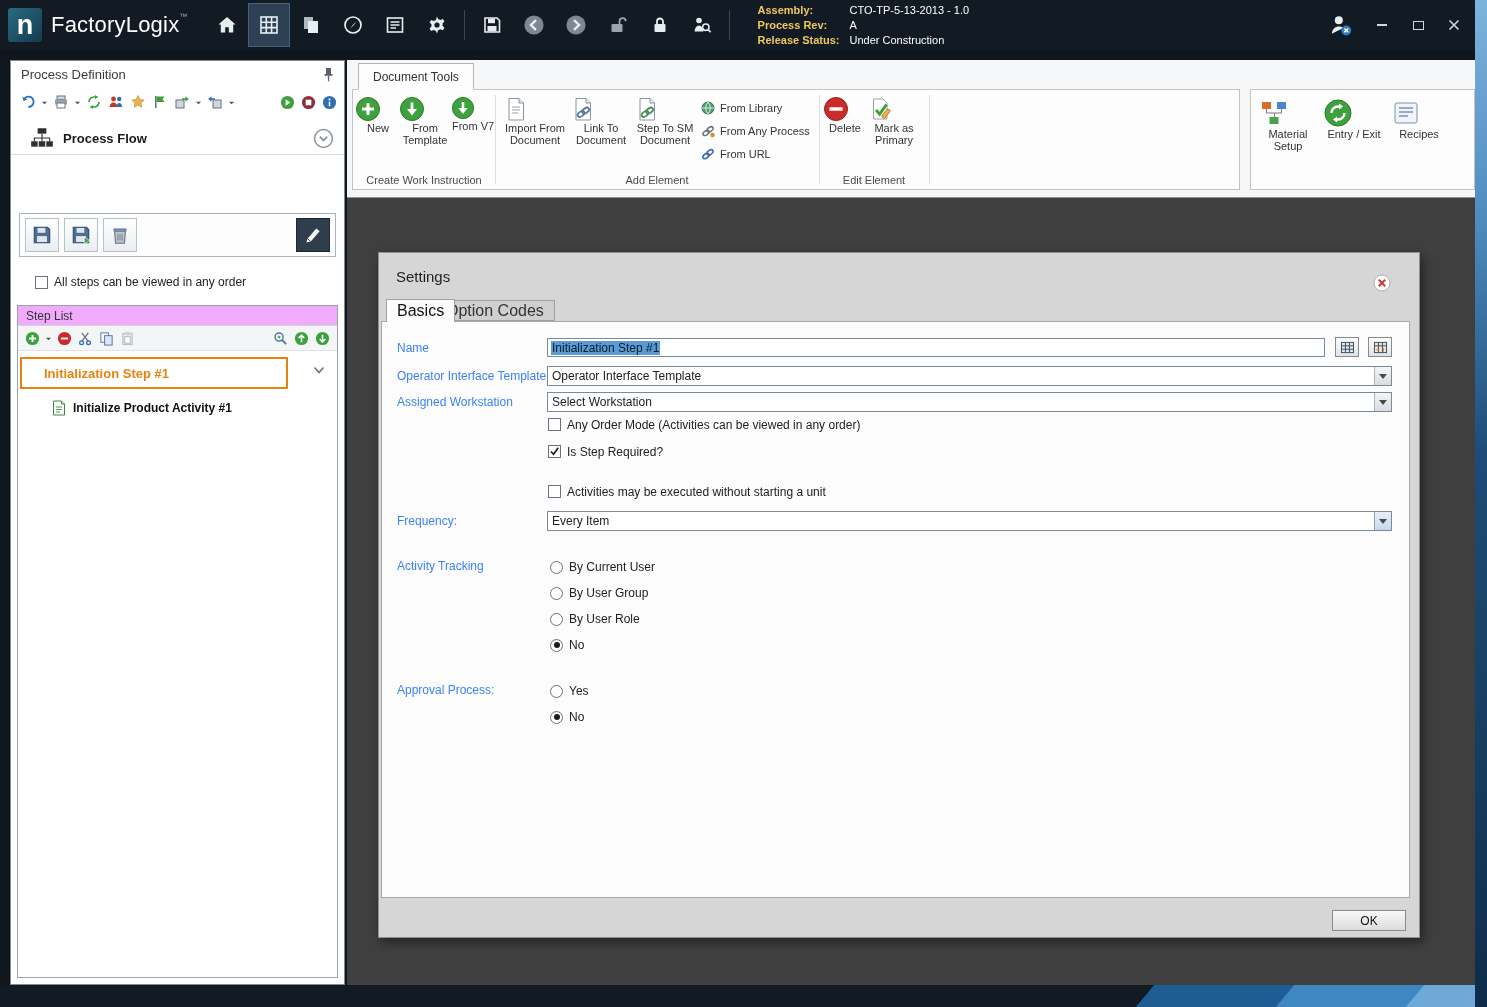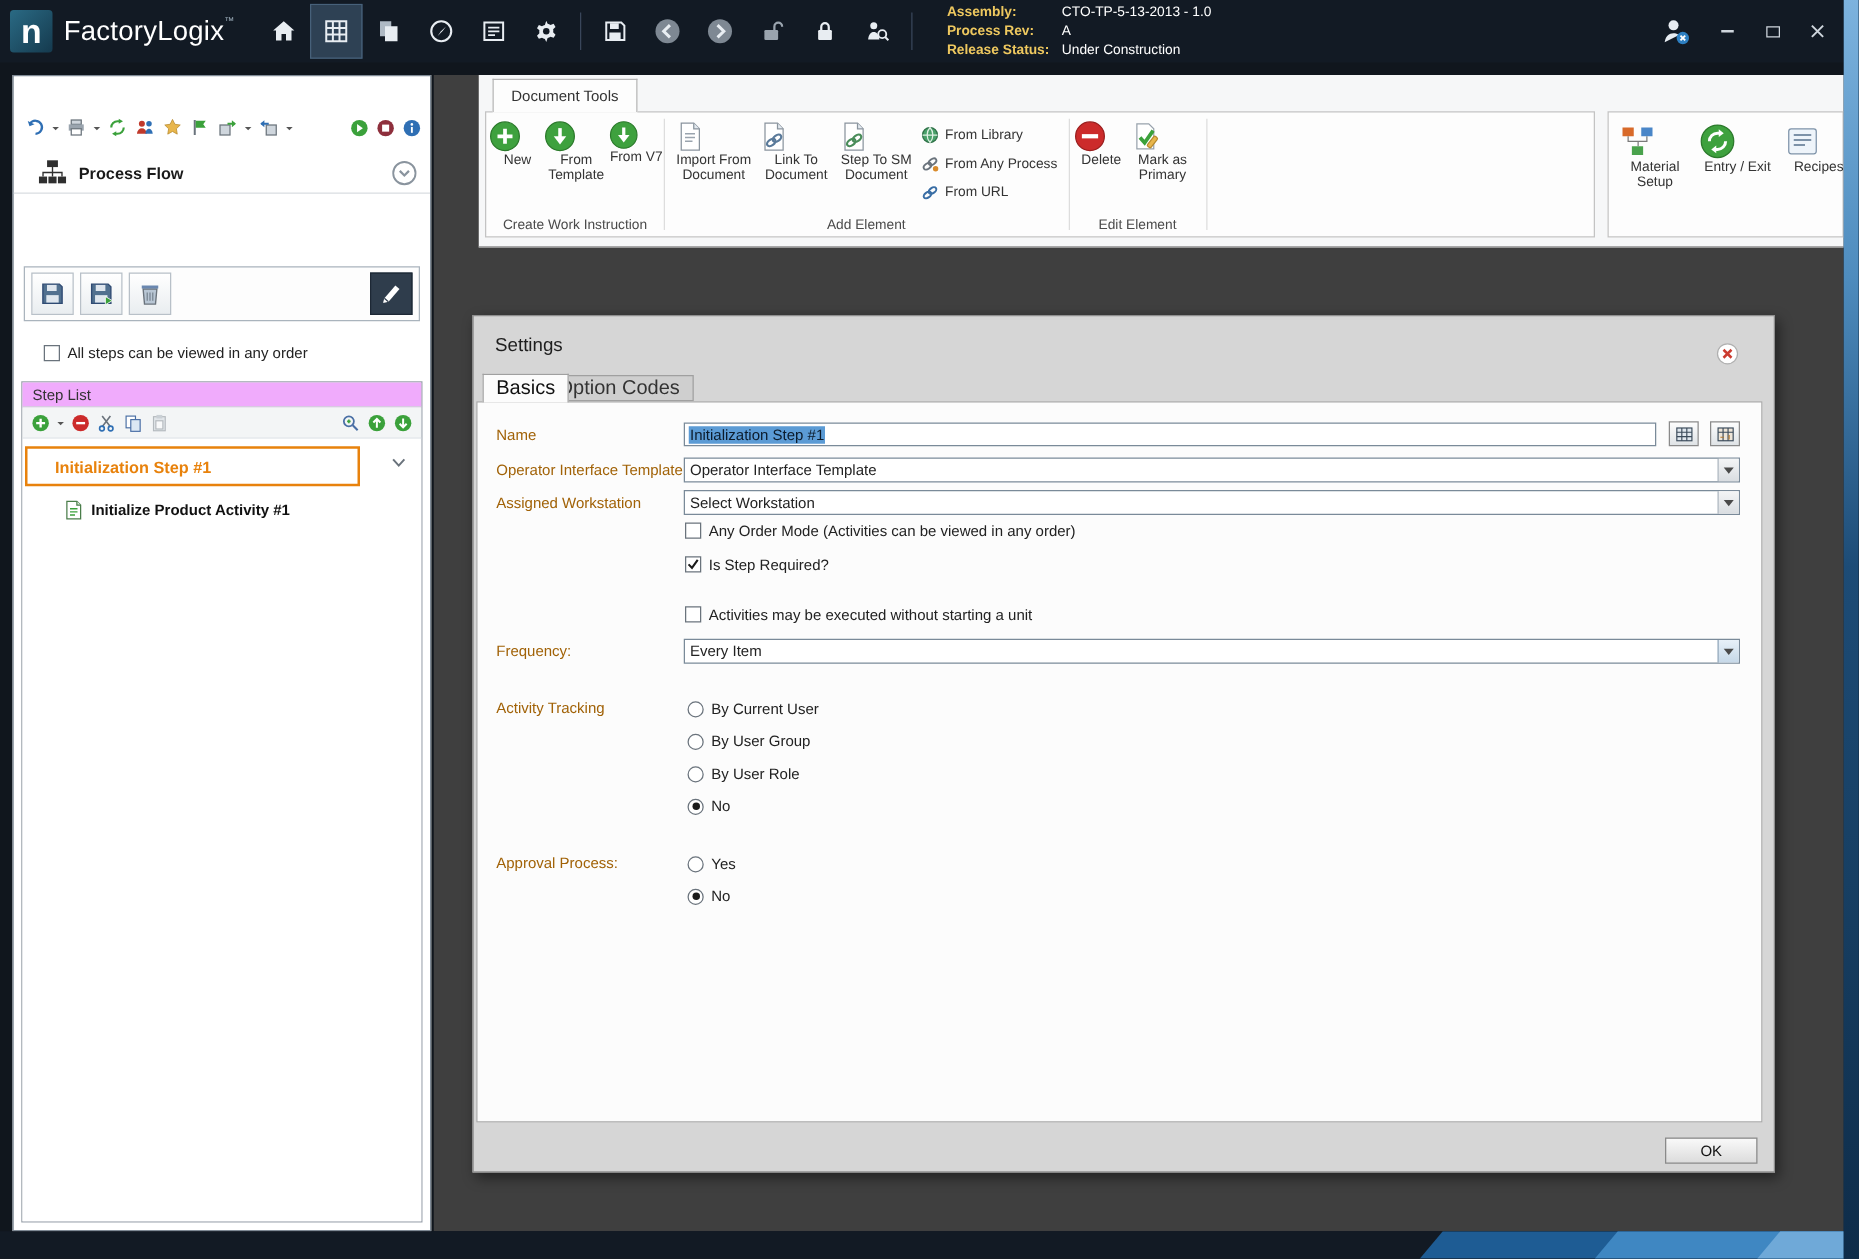--- a/index.html
+++ b/index.html
@@ -80,21 +80,21 @@
     position:absolute; left:2px; top:0; width:268px; height:32px;
     border:2px solid #e8820c; background:#fff;
     display:flex; align-items:center; padding-left:22px;
     color:#e8820c; font-weight:bold; font-size:13px;
   }
   .step-chevron { position:absolute; right:12px; top:9px; background:none; border:none; cursor:pointer; }
   .activity-row { display:flex; align-items:center; gap:7px; margin:9px 0 0 34px; font-size:12px; font-weight:bold; color:#111; cursor:pointer; }
 
   
   .main { position:absolute; left:347px; top:60px; right:12px; bottom:22px; background:#3f3f3f; }
-  .ribbon-area { position:absolute; top:0; left:0; right:0; height:138px; background:#f6f7f8; border-bottom:1px solid #8f8f8f;margin-left:36px; }
+  .ribbon-area { position:absolute; top:0; left:0; right:0; height:138px; background:#f6f7f8; border-bottom:1px solid #8f8f8f; }
   .doc-tab {
     position:absolute; left:11px; top:3px; height:27px; padding:0 14px;
     background:#fdfdfd; border:1px solid #b5b5b5; border-bottom:1px solid #fdfdfd;
     font-size:12px; color:#333; display:flex; align-items:center; z-index:2; cursor:pointer;
   }
   .ribbon-box { position:absolute; top:29px; height:101px; background:#fdfdfd; border:1px solid #c3c3c3; }
   .rb-left { left:5px; width:888px; }
   .rb-right { left:903px; right:0; }
   .gsep { position:absolute; top:5px; bottom:5px; width:1px; background:#ddd; }
   .glabel { position:absolute; bottom:3px; font-size:11px; color:#4a4a4a; text-align:center; }
@@ -106,21 +106,21 @@
   .dialog {
     position:absolute; left:31px; top:192px; width:1042px; height:686px;
     background:#d6d6d6; border:1px solid #8f8f8f; box-shadow:3px 4px 10px rgba(0,0,0,.45);
   }
   .dlg-title { position:absolute; left:17px; top:15px; font-size:15px; color:#1e1e1e; }
   .dlg-close { position:absolute; right:28px; top:21px; background:none; border:none; cursor:pointer; }
   .dtab { position:absolute; font-size:16px; padding:0 10px; display:flex; align-items:center; cursor:pointer; }
   .dtab.active { left:7px; top:46px; height:23px; background:#fcfcfc; border:1px solid #a0a0a0; border-bottom:none; z-index:2; color:#111; }
   .dtab.idle { left:56px; top:47px; height:21px; background:#cfcfcf; border:1px solid #a0a0a0; color:#333; }
   .dpanel { position:absolute; left:2px; top:68px; width:1029px; height:577px; background:#fcfcfc; border:1px solid #a8a8a8; }
-  .flabel { position:absolute; left:15px; font-size:12px; color:#a16207; }
+  .flabel { position:absolute; left:15px; font-size:12px; color:#3b82f6; }
   .name-input {
     position:absolute; left:165px; top:16px; width:778px; height:19px;
     border:1px solid #7a8a99; background:#fff; font-size:12px;
     display:flex; align-items:center; padding-left:3px; cursor:text;
   }
   .name-input .sel { background:#5b9bd5; color:#0b1b2b; padding:0 1px; }
   .nbtn { position:absolute; top:15px; width:24px; height:20px; border:1px solid #8a8a8a; background:linear-gradient(#fdfdfd,#dfe3e6); display:flex; align-items:center; justify-content:center; cursor:pointer; }
   .combo {
     position:absolute; left:165px; height:20px; width:845px;
     border:1px solid #7a8a99; background:#fff; font-size:12px;
@@ -296,20 +296,32 @@
         <span>
           <svg width="12" height="12" viewBox="0 0 12 12">
             <path d="M1.5 1.5l9 9M10.5 1.5l-9 9" stroke="#cfd6dd" stroke-width="1.6"></path>
           </svg>
         </span>
       </button>
   </div>
 </header>
 
 <aside class="sidebar">
+  <div class="sb-header">
+    <span class="sb-title">Process Definition</span>
+    <button class="sb-pin mini-btn">
+        <span>
+          <svg width="13" height="15" viewBox="0 0 13 15">
+            <rect x="4" y="1" width="5" height="6" fill="#5a626a"></rect>
+            <rect x="2.5" y="7" width="8" height="1.8" fill="#5a626a"></rect>
+            <rect x="5.9" y="8.8" width="1.3" height="5.5" fill="#5a626a"></rect>
+          </svg>
+        </span>
+      </button>
+  </div>
   <div class="sb-iconrow">
     <button class="mini-btn">
         <span>
           <svg width="16" height="16" viewBox="0 0 16 16">
             <path d="M4 5a5.2 5.2 0 114.4 8" fill="none" stroke="#2f6fb4" stroke-width="1.8"></path>
             <path d="M2.2 2.8L3.6 7l4-1.6z" fill="#2f6fb4"></path>
           </svg>
         </span>
       </button>
     <span>

